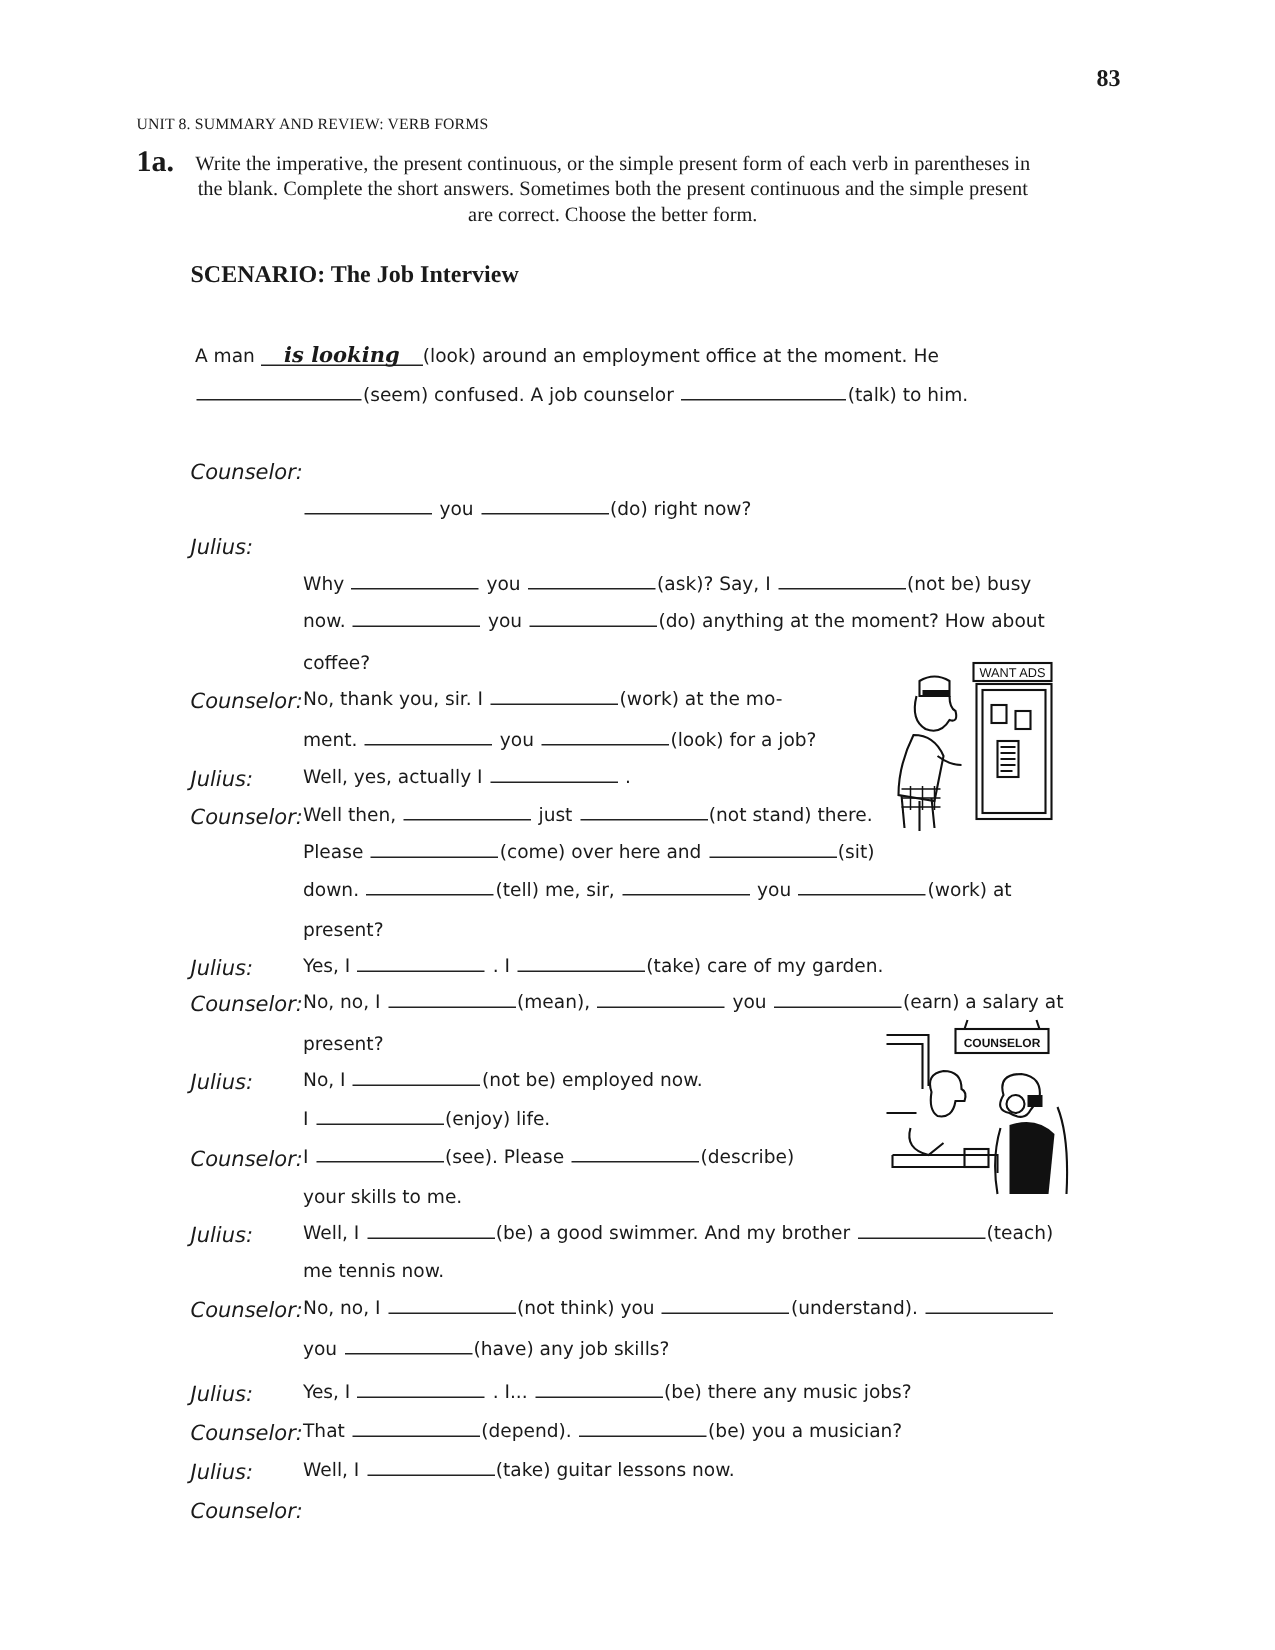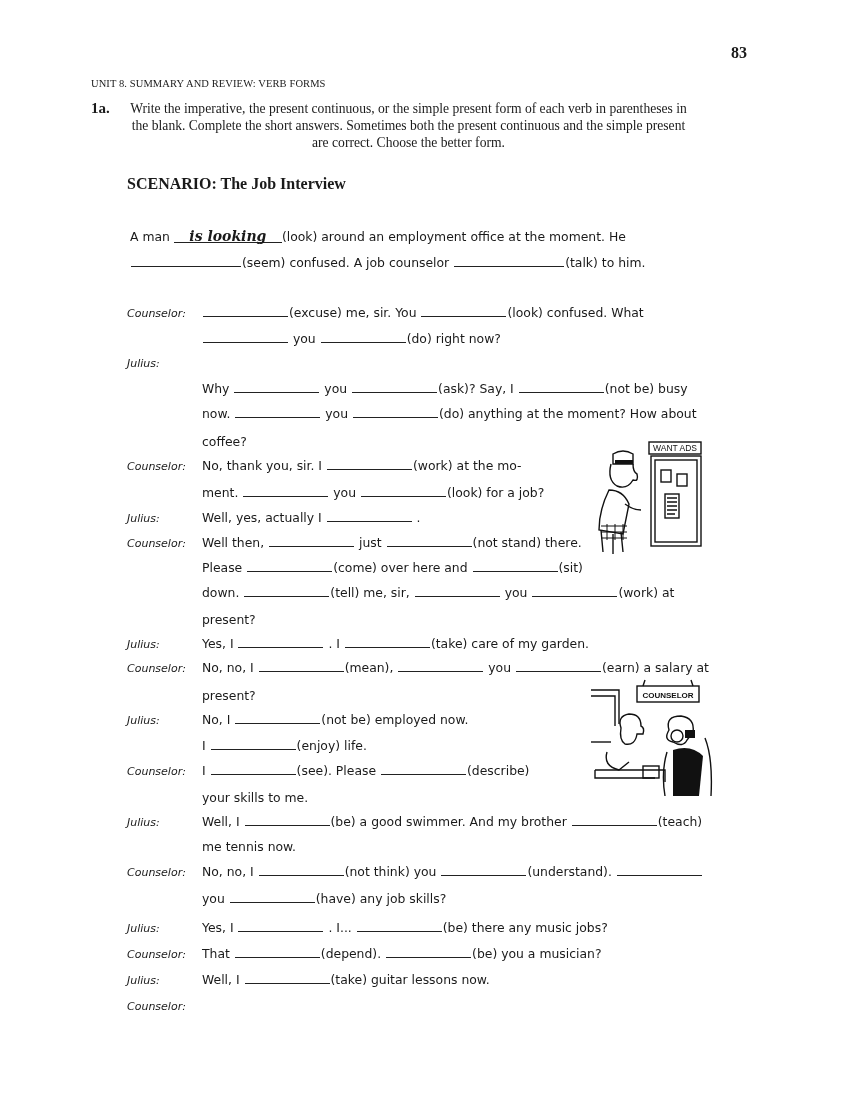--- a/index.html
+++ b/index.html
@@ -3,25 +3,25 @@
 <meta charset="utf-8">
 <style>
   html, body { margin: 0; padding: 0; background: #ffffff; }
   body { width: 850px; height: 1100px; position: relative; overflow: hidden; color: #1a1a1a; }
   .page { position: absolute; left: 0; top: 0; width: 850px; height: 1100px; }
 
   .running-head { position: absolute; left: 91px; top: 34px; font-family: "Liberation Serif", serif; font-size: 10.5px; letter-spacing: 0.1px; margin-top: 44px; }
   .page-number { position: absolute; left: 731px; top: 44px; font-family: "Liberation Serif", serif; font-size: 16px; font-weight: bold; }
 
   .instr { position: absolute; left: 91px; top: 100px; width: 600px; font-family: "Liberation Serif", serif; font-size: 13.6px; line-height: 17px; }
-  .instr .num { position: absolute; left: 0; top: 0; font-weight: bold; font-size: 15px; }
+  .instr .num { position: absolute; left: 0; top: 0; font-weight: bold; font-size: 20px; }
   .instr .txt { position: absolute; left: 35px; top: 0; width: 565px; text-align: center; }
 
   .scenario { position: absolute; left: 127px; top: 175px; font-family: "Liberation Serif", serif; font-size: 16px; font-weight: bold; }
-  .spk { position: absolute; left: 127px; font-style: italic; font-family: "DejaVu Sans", sans-serif; font-size: 11px; }
+  .spk { position: absolute; left: 127px; font-style: italic; font-family: "DejaVu Sans", sans-serif; font-size: 14px; }
   .txtline { position: absolute; left: 202px; font-family: "DejaVu Sans", sans-serif; font-size: 12.4px; white-space: nowrap; }
   .blank { display: inline-block; border-bottom: 1px solid #222; height: 11px; vertical-align: baseline; margin: 0 1px; }
   .w85 { width: 85px; } .w110 { width: 110px; }
   .hand { font-family: "DejaVu Serif", serif; font-style: italic; font-weight: bold; font-size: 14px; display: inline-block; border-bottom: 1px solid #222; width: 108px; text-align: center; line-height: 12px; }
 
   .illus { position: absolute; }
 </style>
 </head>
 <body>
 
@@ -38,21 +38,20 @@
   <div class="scenario">SCENARIO: The Job Interview</div>
 
   <div class="txtline" style="left:130px; top:229px;">
     <span>A man </span><span class="hand">is looking</span><span>(look) around an employment office at the moment. He</span>
   </div>
   <div class="txtline" style="left:130px; top:255px;">
     <span class="blank w110"></span><span>(seem) confused. A job counselor </span><span class="blank w110"></span><span>(talk) to him.</span>
   </div>
 
   <div class="spk" style="top:307px;">Counselor:</div>
-  <div class="txtline" style="top:305px;"><span class="blank w85"></span><span>(excuse) me, sir. You </span><span class="blank w85"></span><span>(look) confused. What</span></div>
   <div class="txtline" style="top:331px;"><span class="blank w85"></span><span> you </span><span class="blank w85"></span><span>(do) right now?</span></div>
 
   <div class="spk" style="top:357px;">Julius:</div>
   <div class="txtline" style="top:381px;"><span>Why </span><span class="blank w85"></span><span> you </span><span class="blank w85"></span><span>(ask)? Say, I </span><span class="blank w85"></span><span>(not be) busy</span></div>
   <div class="txtline" style="top:406px;"><span>now. </span><span class="blank w85"></span><span> you </span><span class="blank w85"></span><span>(do) anything at the moment? How about</span></div>
   <div class="txtline" style="top:434px;"><span>coffee?</span></div>
 
   <div class="spk" style="top:460px;">Counselor:</div>
   <div class="txtline" style="top:458px;"><span>No, thank you, sir. I </span><span class="blank w85"></span><span>(work) at the mo-</span></div>
   <div class="txtline" style="top:485px;"><span>ment. </span><span class="blank w85"></span><span> you </span><span class="blank w85"></span><span>(look) for a job?</span></div>

